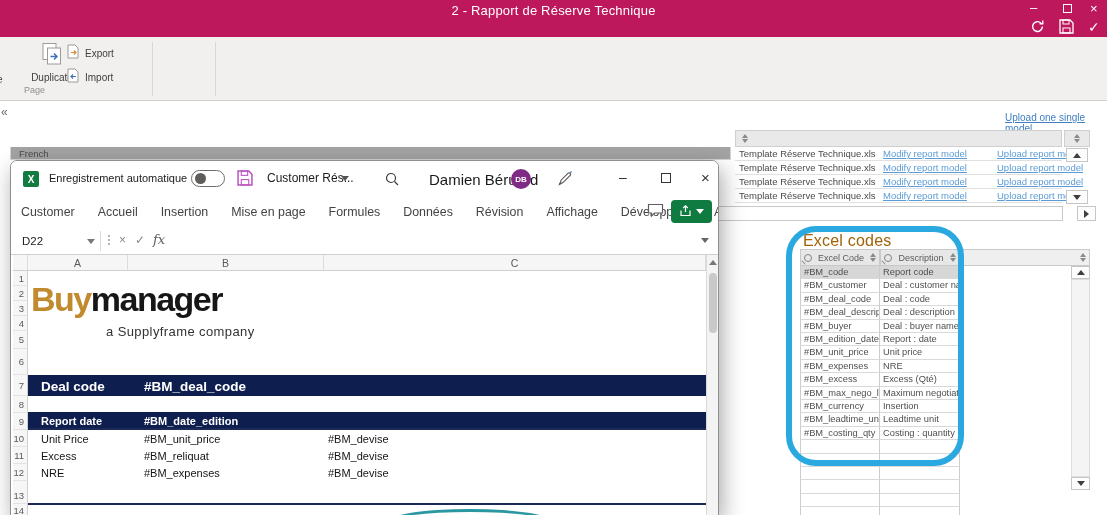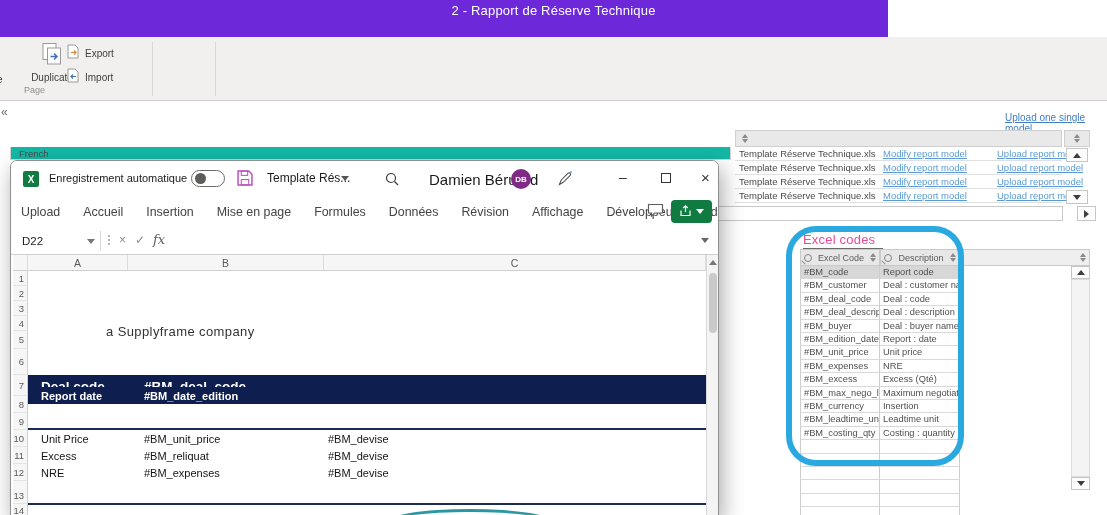--- a/index.html
+++ b/index.html
@@ -2,50 +2,50 @@
 <html><head>
 <meta charset="utf-8">
 <style>
   *{margin:0;padding:0;box-sizing:border-box}
   body{background:#444}
   #stage{position:relative;width:1107px;height:515px;background:#fff;overflow:hidden;
          font-family:"Liberation Sans",sans-serif;margin:0 auto}
   .abs{position:absolute}
 
   
-  .titlebar{left:0;top:0;width:888px;height:37px;background:#6d28d9}
+  .titlebar{left:0;top:0;width:1107px;height:37px;background:#be185d}
   .app-title{left:0;top:3px;width:1107px;text-align:center;color:#fff;font-size:13px;letter-spacing:.2px}
   .winglyph{color:#fff;font-size:13px;line-height:14px;cursor:default}
   .maxbox{width:9px;height:9px;border:1px solid #fff}
   .toolbar{left:0;top:37px;width:1107px;height:64px;background:#f1f0ee;border-bottom:1px solid #cfcfcf}
   .tool-label{font-size:10px;color:#404040}
   .group-label{font-size:9px;color:#8f8f8f}
   .vsep{width:1px;background:#d8d8d8}
 
   
   .hdrcell{background:#e9e9e9;border:1px solid #cfcfcf;display:flex;align-items:center;
            font-size:10px;color:#5b5b5b}
   .hdrlabel{flex:1;text-align:center}
-  .selrow{background:#14b8a6}
+  .selrow{background:#a3a3a3}
   .link{font-size:9.5px;color:#5b9bd5;text-decoration:underline;white-space:nowrap;cursor:pointer}
   .link2{font-size:10px;color:#3f7fc1;text-decoration:underline;cursor:pointer}
   .mrow{left:735px;width:327px;height:14px;border-bottom:1px solid #e0e0e0;background:#fff}
   .mfile{position:absolute;left:4px;top:1px;font-size:9.5px;color:#4a4a4a;white-space:nowrap}
   .updown{display:inline-flex;flex-direction:column;gap:1px;align-items:center}
   .updown .u{width:0;height:0;border-left:3px solid transparent;border-right:3px solid transparent;border-bottom:4px solid #8a8a8a}
   .updown .d{width:0;height:0;border-left:3px solid transparent;border-right:3px solid transparent;border-top:4px solid #8a8a8a}
   .mag{width:8px;height:8px;border:1px solid #858585;border-radius:50%;position:relative;display:inline-block;flex:none}
   .mag::after{content:"";position:absolute;width:5px;height:1px;background:#858585;left:-4px;bottom:-2px;transform:rotate(45deg)}
   .sbtn{display:flex;align-items:center;justify-content:center;background:#fdfdfd;border:1px solid #c6c6c6;cursor:pointer}
   .tri-u{width:0;height:0;border-left:4px solid transparent;border-right:4px solid transparent;border-bottom:5px solid #3f3f3f}
   .tri-d{width:0;height:0;border-left:4px solid transparent;border-right:4px solid transparent;border-top:5px solid #3f3f3f}
   .tri-r{width:0;height:0;border-top:4px solid transparent;border-bottom:4px solid transparent;border-left:5px solid #3f3f3f}
 
   
-  .codes-title{font-size:13px;color:#ec4899;border-bottom:1px solid #6a6a6a;padding:0 8px 1px 0;letter-spacing:.2px}
+  .codes-title{font-size:16px;color:#a16207;border-bottom:1px solid #6a6a6a;padding:0 8px 1px 0;letter-spacing:.2px}
   .chdr{background:#e7e7e7;border:1px solid #c9c9c9;display:flex;align-items:center;gap:2px;
         font-size:9px;color:#5b5b5b;padding:0 3px}
   .crow{left:800px;width:160px;height:13.4px;display:flex;background:#fff}
   .ccell{display:block;width:80px;height:100%;border-right:1px solid #cdcdcd;border-bottom:1px solid #d9d9d9;
          font-size:9.3px;color:#4f4f4f;padding:1px 0 0 3px;white-space:nowrap;overflow:hidden}
   .crow .ccell:first-child{border-left:1px solid #cdcdcd}
   .csel .ccell{background:#d7d7d7}
   .ring{border:6px solid #2aa9e0;border-radius:30px}
 
   
@@ -320,21 +320,21 @@
       <div class="abs toggle" style="left:180px;top:9px">
           <span class="knob"></span>
         </div>
       <span class="abs" style="left:226px;top:9px">
         <svg width="16" height="16" viewBox="0 0 15 15">
             <path d="M1 1h10l3 3v10H1z" fill="none" stroke="#bb4fc0" stroke-width="1.4"></path>
             <rect x="4" y="9" width="7" height="5" fill="none" stroke="#bb4fc0"></rect>
             <rect x="4" y="1" width="6" height="4" fill="none" stroke="#bb4fc0"></rect>
           </svg>
       </span>
-      <span class="abs" style="left:256px;top:10px;font-size:12px;color:#1b1b1b">Template Rés...</span>
+      <span class="abs" style="left:256px;top:10px;font-size:12px;color:#1b1b1b">Customer Rés...</span>
       <span class="abs chev" style="left:330px;top:15px"></span>
       <span class="abs" style="left:374px;top:11px">
         <svg width="14" height="14" viewBox="0 0 14 14">
             <circle cx="6" cy="6" r="4.5" fill="none" stroke="#3d3d3d" stroke-width="1.2"></circle>
             <path d="M9.5 9.5L13 13" stroke="#3d3d3d" stroke-width="1.2"></path>
           </svg>
       </span>
       <span class="abs" style="left:418px;top:10px;font-size:15px;color:#1b1b1b">Damien Béruard</span>
       <div class="abs avatar" style="left:500px;top:8px">DB</div>
       <span class="abs" style="left:546px;top:10px">
@@ -342,21 +342,21 @@
             <path d="M2.5 13.5l1.6-4.3 7-7a1.2 1.2 0 0 1 1.7 0l.4.4a1.2 1.2 0 0 1 0 1.7l-7 7z" fill="none" stroke="#555" stroke-width="1.1"></path>
             <path d="M13 2l1.5-1.5" stroke="#4f83c4" stroke-width="1.2"></path>
           </svg>
       </span>
       <span class="abs" style="left:608px;top:8px;font-size:14px;color:#333">–</span>
       <div class="abs" style="left:650px;top:12px;width:10px;height:10px;border:1px solid #333"></div>
       <span class="abs" style="left:690px;top:8px;font-size:15px;color:#333">×</span>
     </div>
 
     <div class="abs xl-tabs">
-      <span class="xl-tab">Upload</span>
+      <span class="xl-tab">Customer</span>
       <span class="xl-tab">Accueil</span>
       <span class="xl-tab">Insertion</span>
       <span class="xl-tab">Mise en page</span>
       <span class="xl-tab">Formules</span>
       <span class="xl-tab">Données</span>
       <span class="xl-tab">Révision</span>
       <span class="xl-tab">Affichage</span>
       <span class="xl-tab">Développeur</span>
       <span class="xl-tab">Aide</span>
     </div>
@@ -401,27 +401,30 @@
     <div class="abs rowhdr" style="top:188px;height:26px">6</div>
     <div class="abs rowhdr" style="top:214px;height:21px">7</div>
     <div class="abs rowhdr" style="top:235px;height:17px">8</div>
     <div class="abs rowhdr" style="top:252px;height:17px">9</div>
     <div class="abs rowhdr" style="top:269px;height:17px">10</div>
     <div class="abs rowhdr" style="top:286px;height:17px">11</div>
     <div class="abs rowhdr" style="top:303px;height:17px">12</div>
     <div class="abs rowhdr" style="top:320px;height:23px;align-items:flex-end;padding-bottom:2px">13</div>
     <div class="abs rowhdr" style="top:343px;height:13px">14</div>
 
+    <div class="abs" style="left:20px;top:118px;font-size:34px;font-weight:bold;letter-spacing:-1.5px;line-height:40px">
+      <span class="logoA">Buy</span><span class="logoB">manager</span>
+    </div>
     <div class="abs" style="left:95px;top:163px;font-size:13px;color:#333;letter-spacing:.4px">a Supplyframe company</div>
 
     <div class="abs srow navy" style="top:214px;height:21px;font-size:13.5px">
       <span class="cellA">Deal code</span>
       <span class="cellB">#BM_deal_code</span>
     </div>
-    <div class="abs srow navy" style="top:226px;height:17px;font-size:11px">
+    <div class="abs srow navy" style="top:251px;height:17px;font-size:11px">
       <span class="cellA">Report date</span>
       <span class="cellB">#BM_date_edition</span>
     </div>
 
     <div class="abs thickline" style="top:267px"></div>
     <div class="abs srow datarow" style="top:269px;height:17px">
       <span class="cellA">Unit Price</span>
       <span class="cellB">#BM_unit_price</span>
       <span class="cellC">#BM_devise</span>
     </div>

